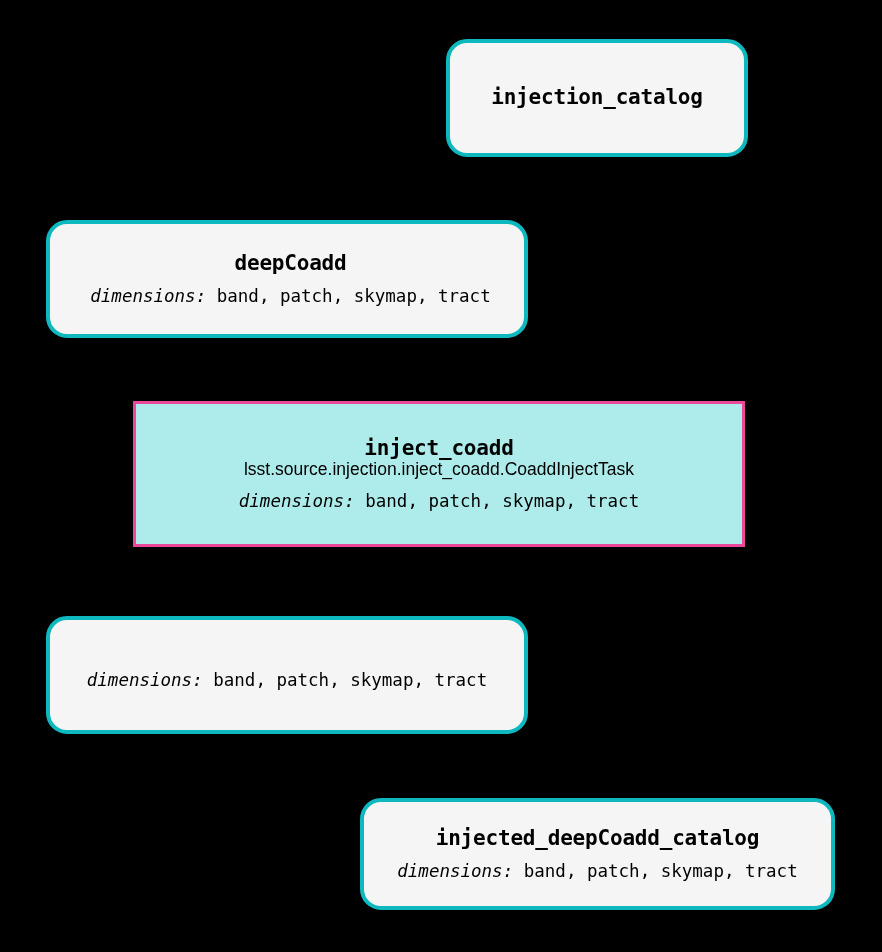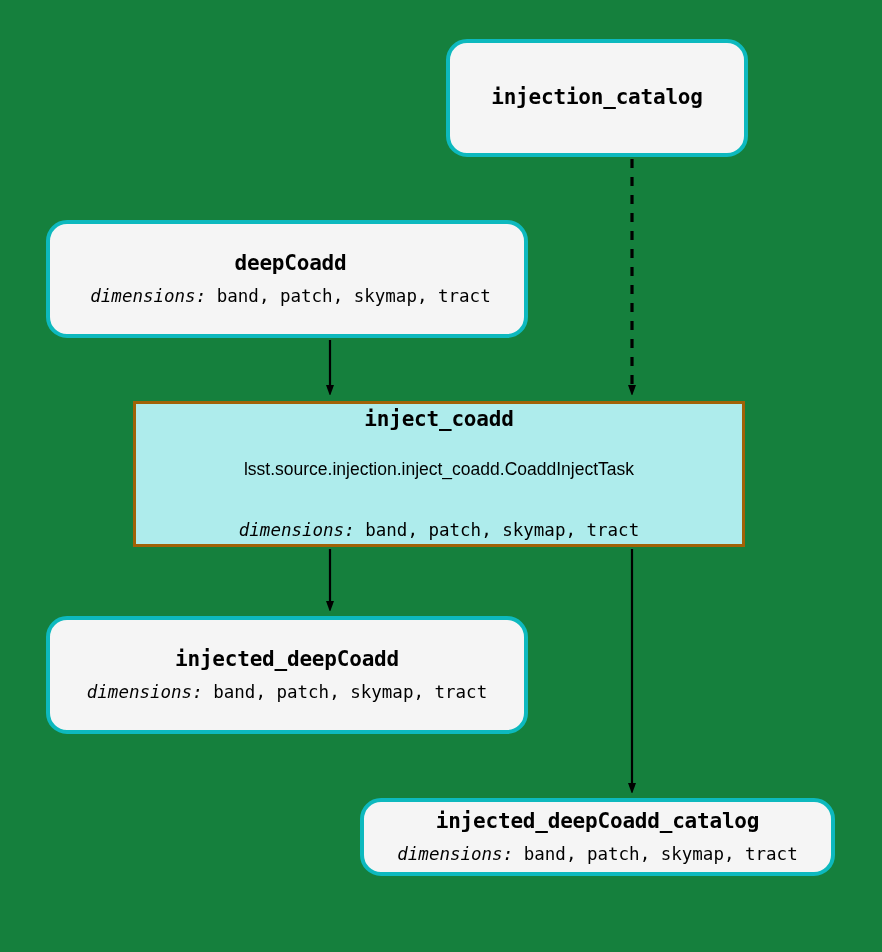--- a/index.html
+++ b/index.html
@@ -11,21 +11,21 @@
     width: 882px;
     height: 952px;
     font-family: "DejaVu Sans Mono", monospace;
     -webkit-font-smoothing: antialiased;
   }
   #canvas {
     position: relative;
     width: 882px;
     height: 952px;
     overflow: hidden;
-    background: #15803d;
+    background: #000000;
   }
   #edge-layer {
     position: absolute;
     left: 0;
     top: 0;
     width: 882px;
     height: 952px;
     pointer-events: none;
   }
 
@@ -40,23 +40,22 @@
   }
 
   .node.dataset {
     background: #f5f5f5;
     border: 4px solid #0db9be;
     border-radius: 21px;
   }
 
   .node.task {
     background: #aeecec;
-    border: 3px solid #a16207;
+    border: 3px solid #ec4899;
     border-radius: 0;
-    gap: 29px;
   }
 
   .node-title {
     font-family: "DejaVu Sans Mono", monospace;
     font-weight: bold;
     font-size: 21px;
     color: #000000;
     line-height: 1.1;
     letter-spacing: -0.2px;
     white-space: nowrap;
@@ -87,21 +86,21 @@
 
   .dims-values {
     font-style: normal;
   }
 
   
   #node-injection_catalog { left: 446px;  top: 39px;  width: 302px; height: 118px; }
   #node-deepCoadd         { left: 46px;   top: 220px; width: 482px; height: 118px; padding-left: 7px; }
   #node-inject_coadd      { left: 133px;  top: 401px; width: 612px; height: 146px; }
   #node-injected_deepCoadd{ left: 46px;   top: 616px; width: 482px; height: 118px; }
-  #node-injected_deepCoadd_catalog { left: 360px; top: 798px; width: 475px; height: 78px; }
+  #node-injected_deepCoadd_catalog { left: 360px; top: 798px; width: 475px; height: 112px; }
 </style>
 </head>
 <body>
 
 <div id="canvas">
 
   <svg id="edge-layer" width="882" height="952" viewBox="0 0 882 952" xmlns="http://www.w3.org/2000/svg">
     <defs>
       <marker id="arrowhead" markerWidth="10" markerHeight="10" refX="1" refY="4" orient="auto" markerUnits="userSpaceOnUse">
         <path d="M0,0 L0,8 L11,4 z" fill="#000000"></path>
@@ -138,21 +137,20 @@
 
   <div class="node task" id="node-inject_coadd">
     <div class="node-title">inject_coadd</div>
     <div class="node-task-class">lsst.source.injection.inject_coadd.CoaddInjectTask</div>
     <div class="node-dims">
       <span class="dims-label">dimensions:</span><span>&nbsp;</span><span class="dims-values">band, patch, skymap, tract</span>
     </div>
   </div>
 
   <div class="node dataset" id="node-injected_deepCoadd">
-    <div class="node-title">injected_deepCoadd</div>
     <div class="node-dims">
       <span class="dims-label">dimensions:</span><span>&nbsp;</span><span class="dims-values">band, patch, skymap, tract</span>
     </div>
   </div>
 
   <div class="node dataset" id="node-injected_deepCoadd_catalog">
     <div class="node-title">injected_deepCoadd_catalog</div>
     <div class="node-dims">
       <span class="dims-label">dimensions:</span><span>&nbsp;</span><span class="dims-values">band, patch, skymap, tract</span>
     </div>

